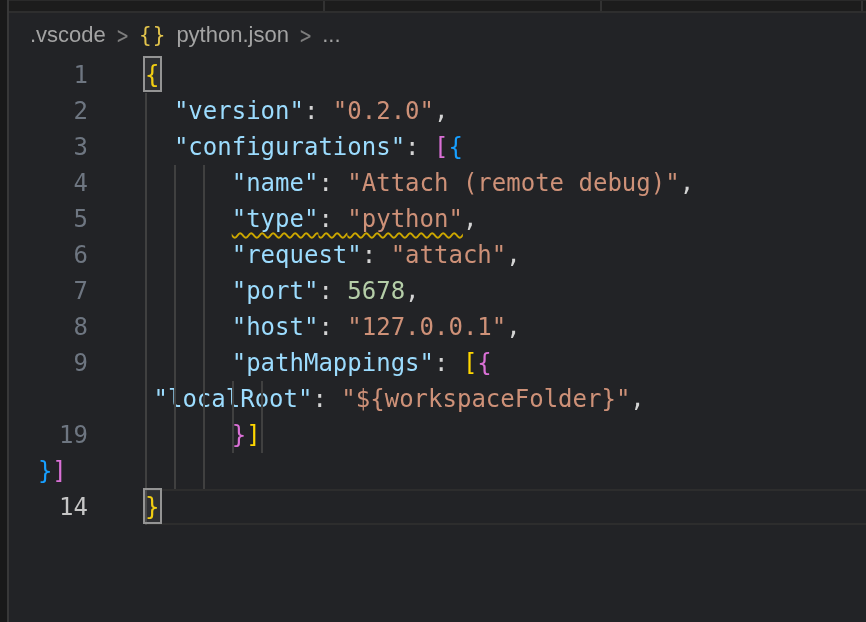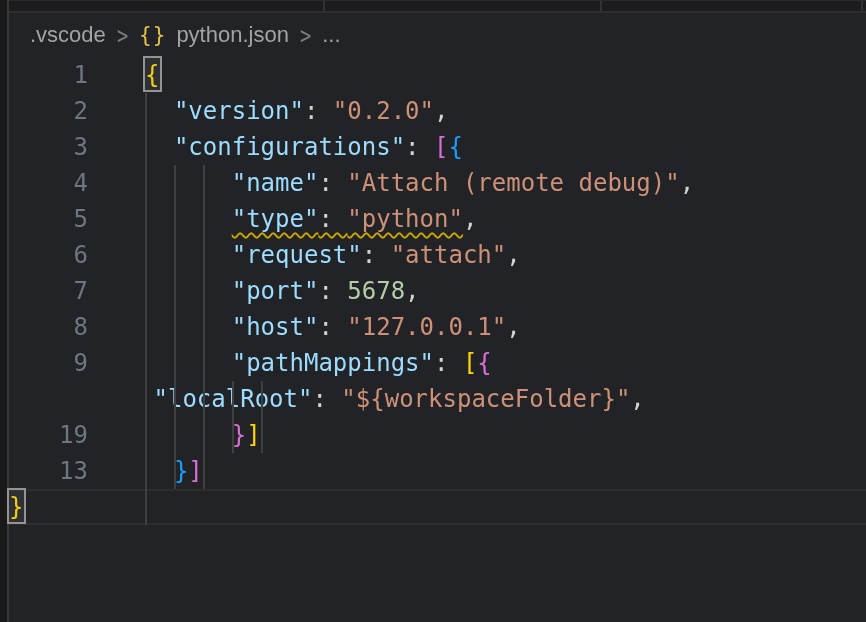--- a/index.html
+++ b/index.html
@@ -157,22 +157,22 @@
             <pre class="code"><span class="ws">      </span><span class="key">"pathMappings"</span><span class="pun">: </span><span class="b1">[</span><span class="b2">{</span></pre>
           </div>
           <div class="row">
             <pre class="code"><span class="ws">          </span><span class="key">"localRoot"</span><span class="pun">: </span><span class="str">"${workspaceFolder}"</span><span class="pun">,</span></pre>
           </div>
           <div class="row">
             <div class="gutter">19</div>
             <pre class="code"><span class="ws">      </span><span class="b2">}</span><span class="b1">]</span></pre>
           </div>
           <div class="row">
-            <div class="gutter">13</div>
             <pre class="code"><span class="ws">  </span><span class="b3">}</span><span class="b2">]</span></pre>
           </div>
           <div class="row active">
+            <div class="gutter">14</div>
             <pre class="code"><span class="b1 match">}</span></pre>
           </div>
         </div>
     </div>
   </div>
 </div>
 
 </body></html>

